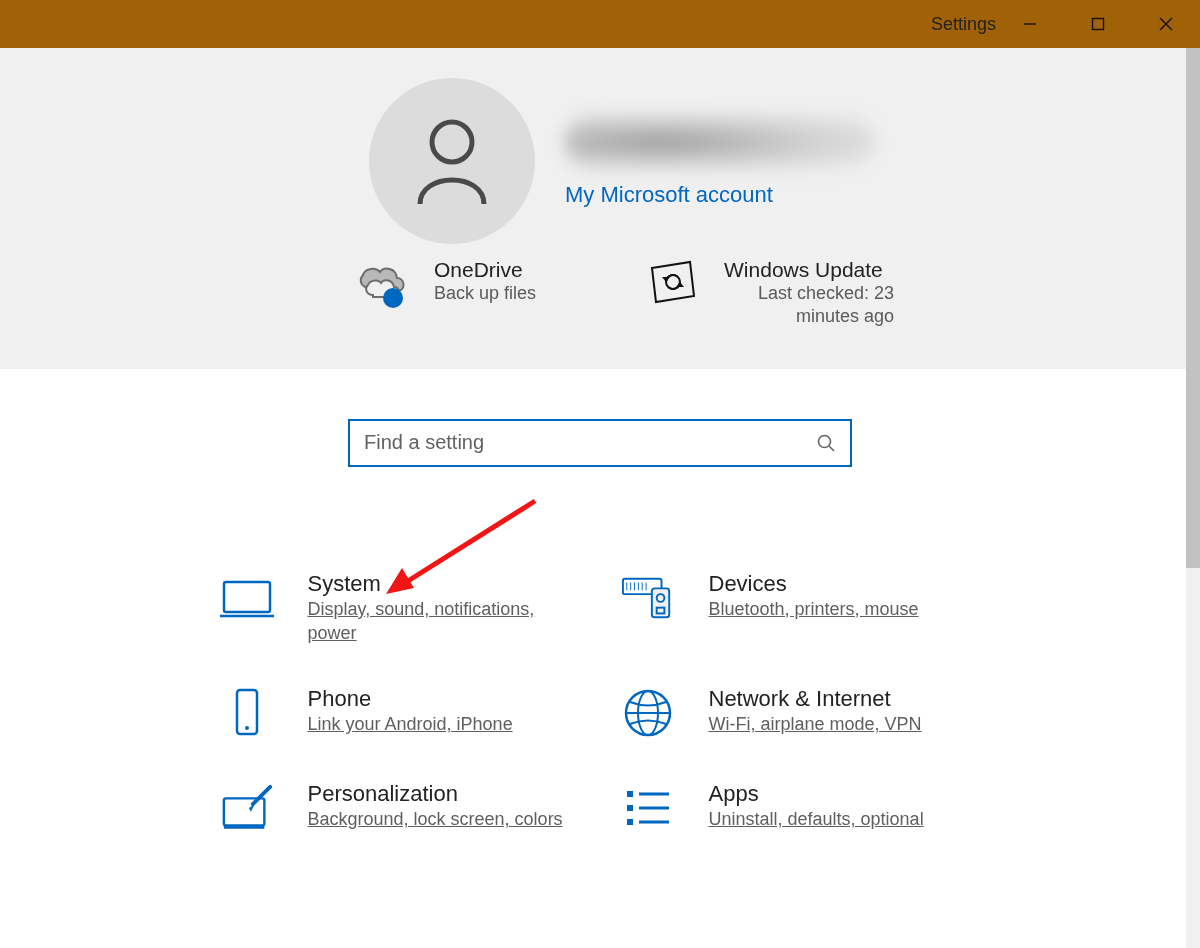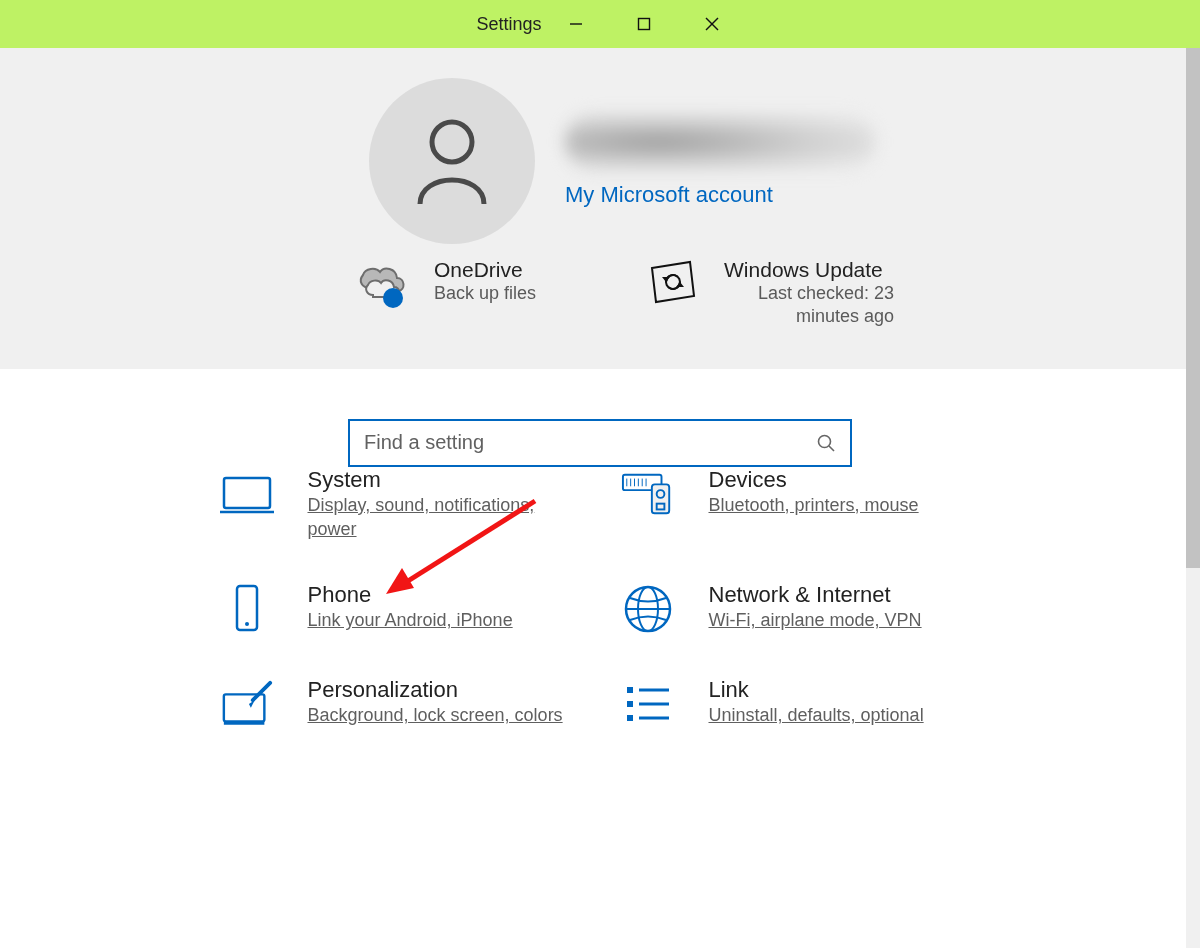--- a/index.html
+++ b/index.html
@@ -5,22 +5,22 @@
 * { margin:0; padding:0; box-sizing:border-box; }
 body {
   font-family: "Segoe UI", Tahoma, sans-serif;
   background:#fff;
   width:1200px; height:948px;
   overflow:hidden;
   position:relative;
 }
 .titlebar {
   height:48px;
-  background:#bef264;
-  display:flex; align-items:center; justify-content:center;
+  background:#a16207;
+  display:flex; align-items:center; justify-content:flex-end;
   padding-left:22px;
 }
 .titlebar-title { font-size:18px; color:#222; }
 .win-controls { display:flex; height:100%; }
 .win-btn { width:68px; height:48px; display:flex; align-items:center; justify-content:center; cursor:pointer; }
 .header-area {
   background:#f0f0f0;
   padding-top:30px; padding-bottom:40px;padding-left:44px;
 }
 .user-block { display:flex; align-items:center; justify-content:center; gap:30px; }
@@ -48,21 +48,21 @@
   width:504px; height:48px; border:2px solid #0067c0;
   display:flex; align-items:center; padding:0 14px; background:#fff;
 }
 .search-box input {
   flex:1; border:none; outline:none; font-size:20px; color:#555; background:transparent;
 }
 .search-box input::placeholder { color:#616161; }
 .categories {
   display:grid; grid-template-columns: 360px 360px;
   column-gap:50px; row-gap:64px;
-  justify-content:center; gap:41px;
+  justify-content:center; margin-top:104px;gap:41px;
 }
 .cat-item { display:flex; gap:34px; align-items:flex-start; cursor:pointer; }
 .cat-icon { width:54px; height:54px; flex-shrink:0; display:flex; align-items:center; justify-content:center; }
 .cat-text h2 { font-size:22px; font-weight:400; color:#222; }
 .cat-text p  { font-size:18px; color:#5f5f5f; line-height:1.35; max-width:260px;text-decoration:underline; }
 .scrollbar {
   position:absolute; right:0; top:48px; width:14px; height:900px; background:#f0f0f0;
 }
 .scrollbar-thumb {
   position:absolute; top:0; left:0; width:14px; height:520px; background:#c2c2c2;
@@ -239,21 +239,21 @@
         <svg width="50" height="46" viewBox="0 0 50 46">
           <rect x="4" y="6" width="6" height="6" fill="#0067c0"></rect>
             <line x1="16" y1="9" x2="46" y2="9" stroke="#0067c0" stroke-width="3"></line>
           <rect x="4" y="20" width="6" height="6" fill="#0067c0"></rect>
             <line x1="16" y1="23" x2="46" y2="23" stroke="#0067c0" stroke-width="3"></line>
           <rect x="4" y="34" width="6" height="6" fill="#0067c0"></rect>
             <line x1="16" y1="37" x2="46" y2="37" stroke="#0067c0" stroke-width="3"></line>
         </svg>
       </div>
       <div class="cat-text">
-        <h2>Link</h2>
+        <h2>Apps</h2>
         <p>Uninstall, defaults, optional</p>
       </div>
     </div>
 
   </div>
 </div>
 
 <div class="arrow-annot">
   <svg width="160" height="110" viewBox="0 0 160 110">
     <line x1="155" y1="5" x2="20" y2="90" stroke="#f11515" stroke-width="5"></line>

